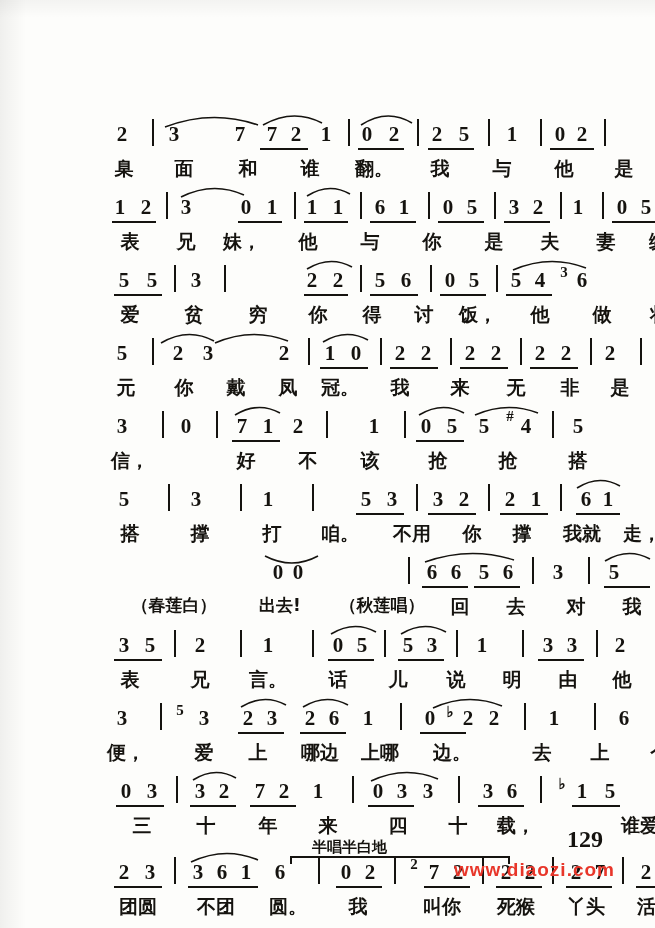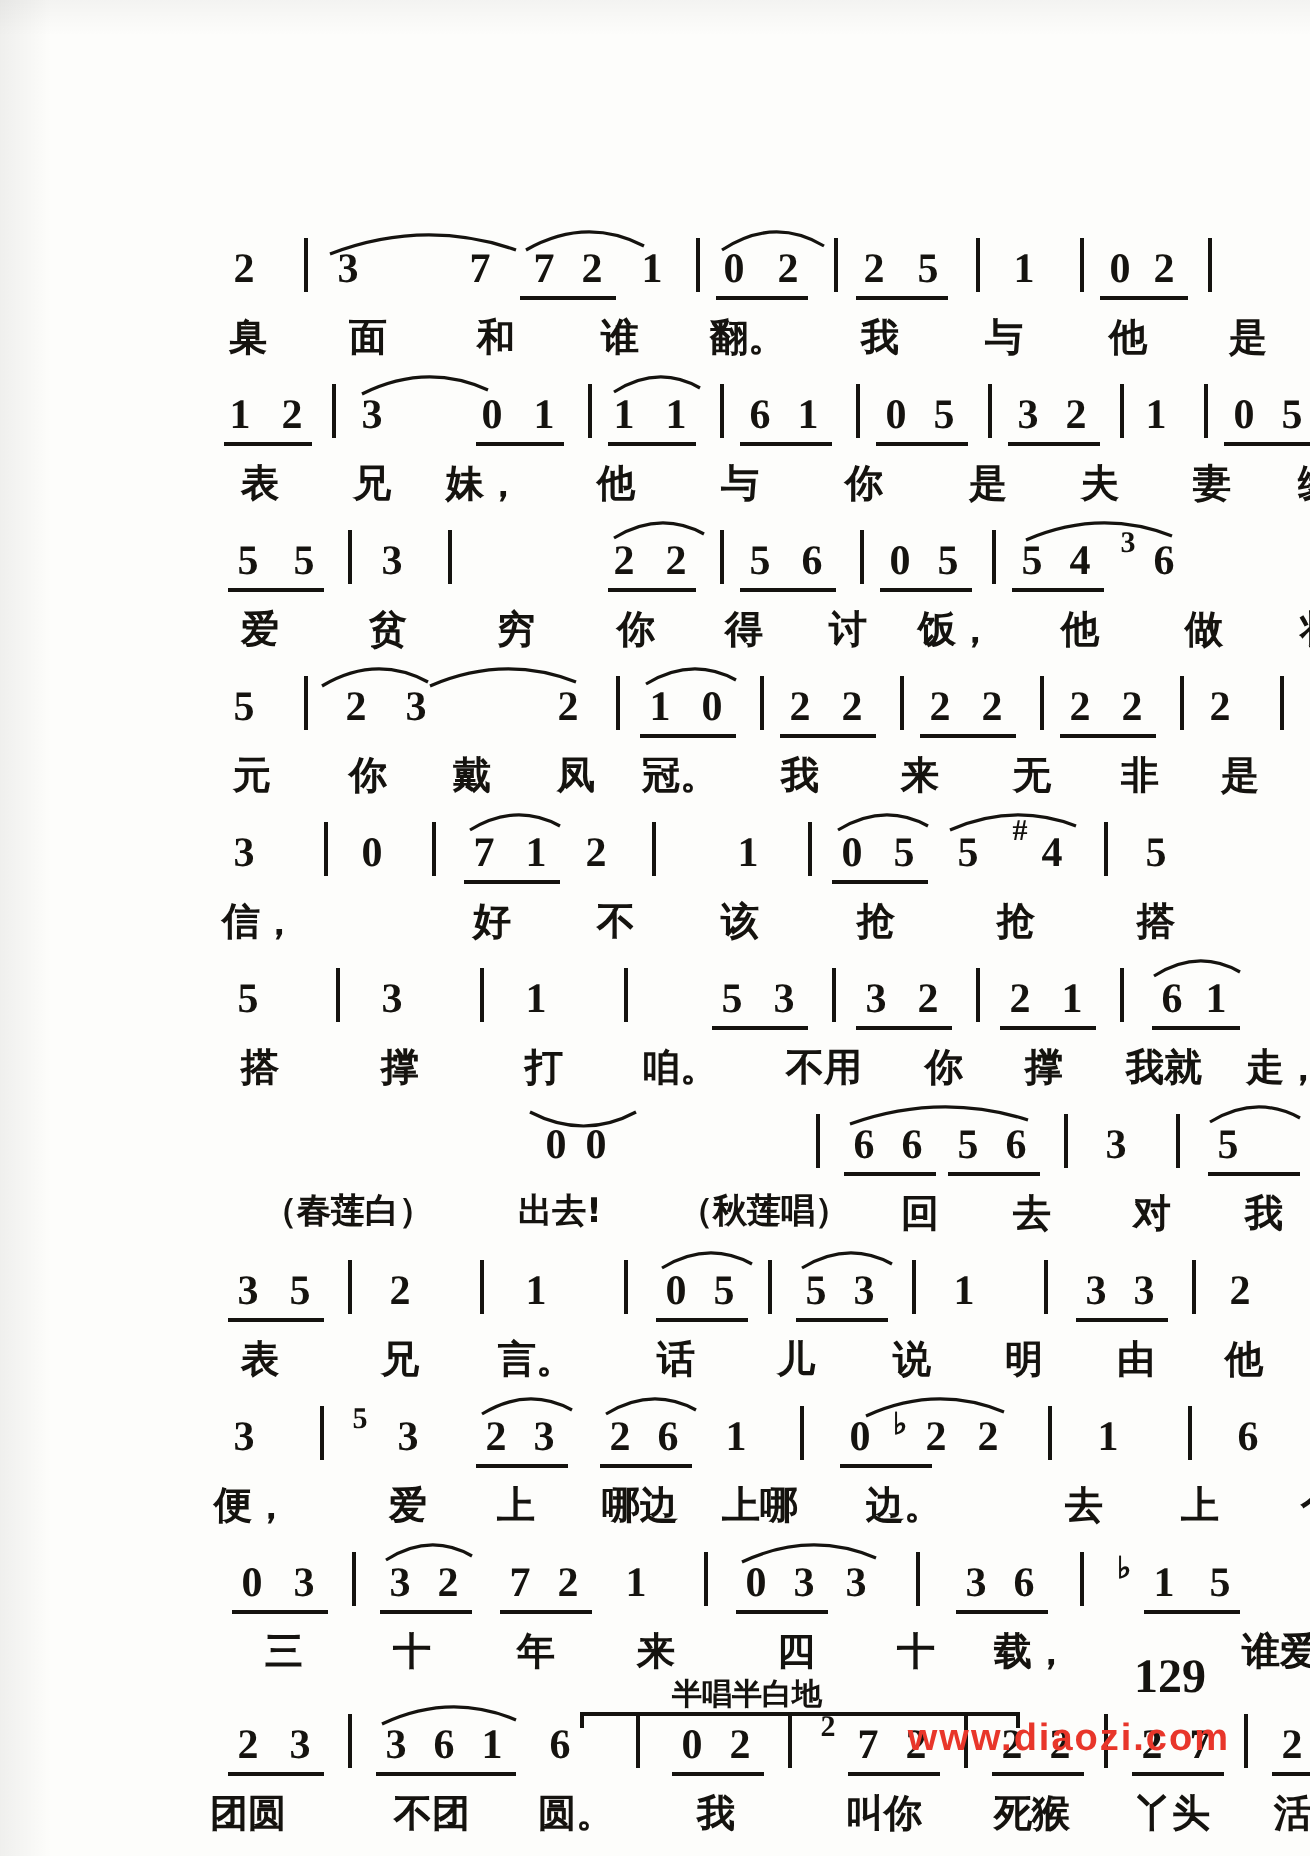--- a/index.html
+++ b/index.html
@@ -622,21 +622,21 @@
         <span class="lyr" style="left:156px;">年</span>
         <span class="lyr" style="left:216px;">来</span>
         <span class="lyr" style="left:286px;">四</span>
         <span class="lyr" style="left:346px;">十</span>
         <span class="lyr" style="left:404px;">载，</span>
         <span class="lyr" style="left:528px;">谁爱</span>
       </div>
     </div>
 
     <div class="line" style="height:80px;">
-      <div class="annot" style="left:224px; top:-22px;">半唱半白地</div>
+      <div class="annot" style="left:200px; top:-22px;">半唱半白地</div>
       <div class="annot-line" style="left:178px; top:-4px; width:220px;"></div>
       <div class="annot-tick" style="left:178px; top:-4px;"></div>
       <div class="annot-tick" style="left:396px; top:-4px;"></div>
       <div class="notes" style="margin-top:8px;">
         <span class="tok" style="left:12px;">2</span>
         <span class="tok" style="left:38px;">3</span>
         <span class="u1" style="left:2px; width:48px;"></span>
         <span class="bar" style="left:62px;"></span>
         <span class="tok" style="left:86px;">3</span>
         <span class="tok" style="left:110px;">6</span>
@@ -663,21 +663,21 @@
         <span class="bar" style="left:510px;"></span>
         <span class="tok" style="left:534px;">2</span>
 
         <span class="u1" style="left:524px; width:46px;"></span>
 
         <svg class="slur" style="left:76px; top:-12px;" width="74" height="18">
             <path d="M3,14 Q37,-2 70,12" stroke="#15130f" stroke-width="1.6" fill="none"></path>
           </svg>
       </div>
       <div class="lyrics">
-        <span class="lyr" style="left:12px;">团圆</span>
+        <span class="lyr" style="left:26px;">团圆</span>
         <span class="lyr" style="left:104px;">不团</span>
         <span class="lyr" style="left:176px;">圆。</span>
         <span class="lyr" style="left:246px;">我</span>
         <span class="lyr" style="left:330px;">叫你</span>
         <span class="lyr" style="left:404px;">死猴</span>
         <span class="lyr" style="left:474px;">丫头</span>
         <span class="lyr" style="left:544px;">活受</span>
 
       </div>
     </div>

